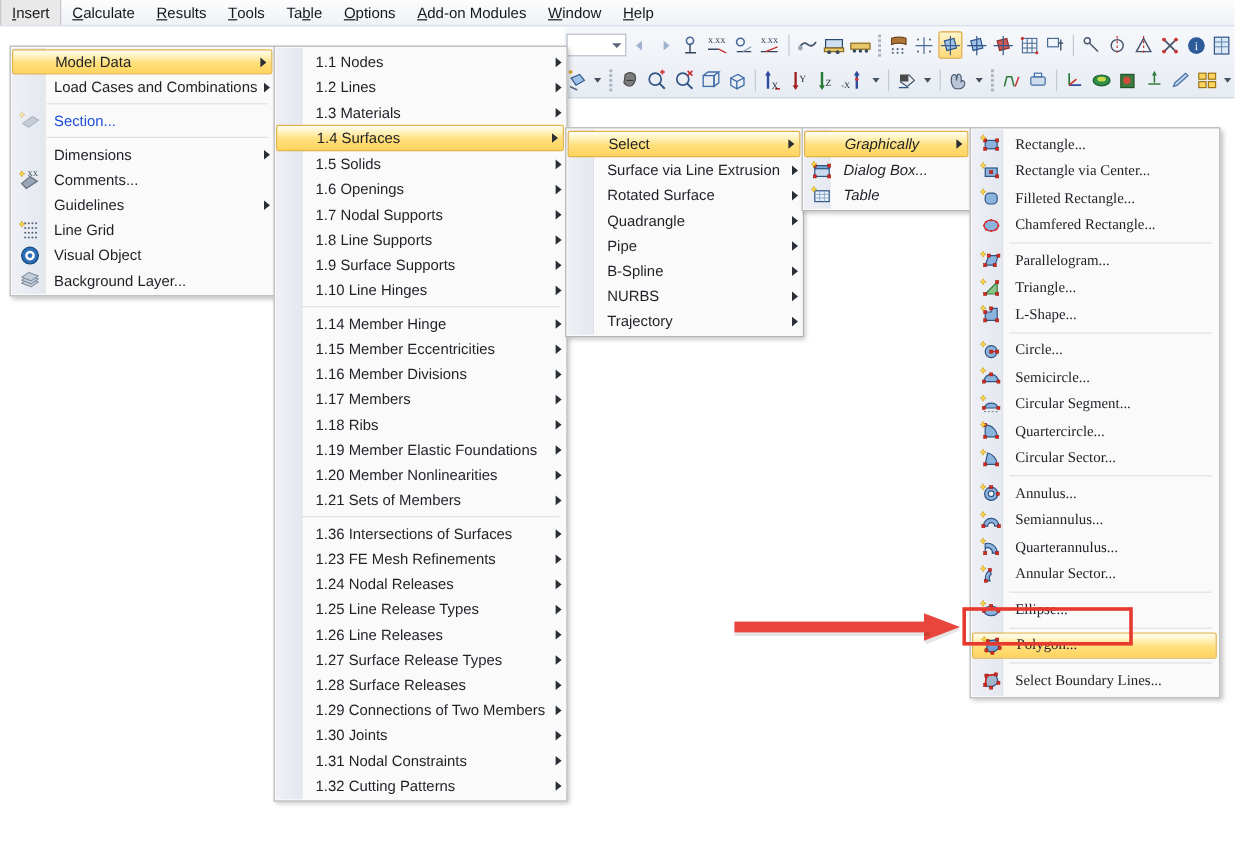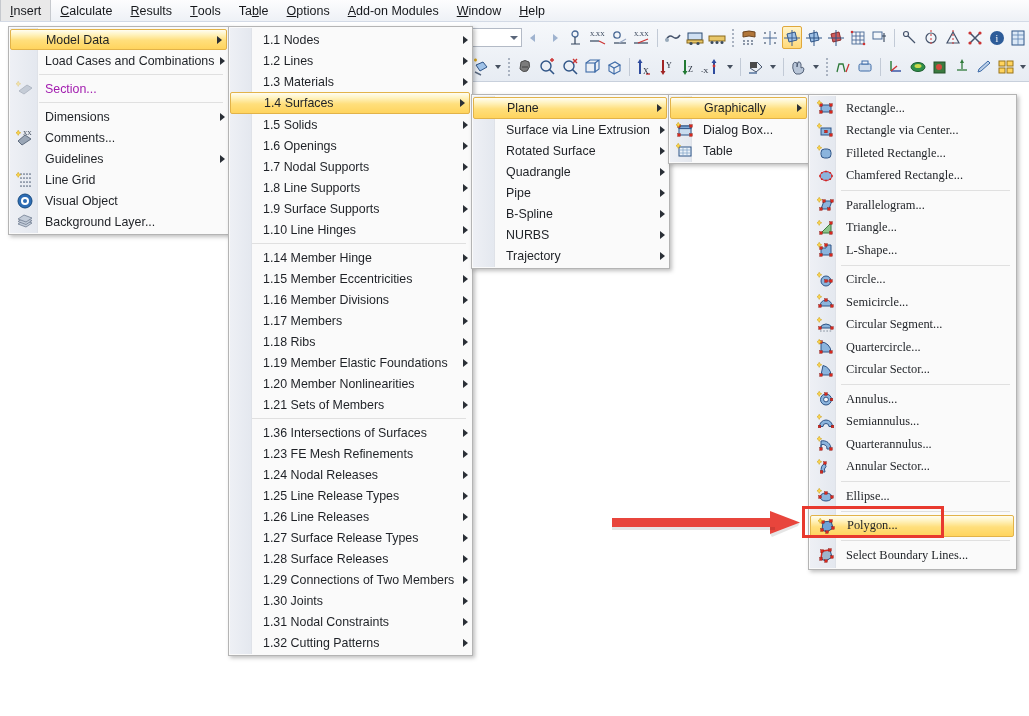--- a/index.html
+++ b/index.html
@@ -70,20 +70,21 @@
   .tb-caret { border-left: 3.5px solid transparent; border-right: 3.5px solid transparent; border-top: 4px solid #46505f; margin: 0 3px; }
 
   
   .menu {
     position: absolute;
     background: #fafafa;
     border: 1px solid #b4b4b4;
     box-shadow: 2px 2px 4px rgba(0,0,0,0.25);
     padding: 2px 0;
     z-index: 20;
+    margin-top: 12px;
   }
   .menu .gutter {
     position: absolute; left: 1px; top: 1px; bottom: 1px;
     background: linear-gradient(90deg,#eef0f5,#e4e8ef);
     border-right: 1px solid #dfe2e8;
   }
   .mi {
     position: relative;
     display: flex; align-items: center;
     height: 21px;
@@ -96,21 +97,21 @@
   .mi .ico { width: 24px; min-width: 24px; height: 20px; display: flex; align-items: center; justify-content: center; }
   .mi .lbl { flex: 1; padding-left: 4px; white-space: nowrap; }
   .mi .arrow {
     width: 14px; min-width: 14px; display: flex; align-items: center; justify-content: center;
   }
   .mi .arrow i {
     display: block; width: 0; height: 0;
     border-top: 4px solid transparent; border-bottom: 4px solid transparent;
     border-left: 5px solid #2a2f36;
   }
-  .mi.disabled .lbl { color: #a21caf; }
+  .mi.disabled .lbl { color: #1d4ed8; }
   .mi.hl {
     background: linear-gradient(#fffdf2 0%, #fff4c4 22%, #ffdf7c 55%, #ffd45e 100%);
     border: 1px solid #e2b349;
     border-radius: 2px;
     height: 22px;
     margin: 0 2px 0 1px;
     padding-left: 3px;
   }
   .msep { height: 1px; background: #e0e0e0; margin: 3px 6px 3px 30px; }
   .msep.full { margin-left: 6px; }
@@ -125,21 +126,21 @@
   #menu-modeldata { left: 228px; top: 26px; width: 245px; }
   #menu-modeldata .gutter { width: 22px; }
   #menu-modeldata .mi .lbl { padding-left: 6px; }
 
   
   #menu-surfaces { left: 471px; top: 94px; width: 199px; }
   #menu-surfaces .gutter { width: 22px; }
   #menu-surfaces .mi .lbl { padding-left: 6px; }
 
   
-  #menu-plane { left: 668px; top: 94px; width: 142px; }
+  #menu-plane { left: 668px; top: 94px; width: 142px; font-style: italic; }
   #menu-plane .gutter { width: 22px; }
   #menu-plane .mi .lbl { padding-left: 6px; }
 
   
   #menu-shapes { left: 808px; top: 94px; width: 209px; }
   #menu-shapes .gutter { width: 26px; }
   #menu-shapes .mi { height: 22.5px; font-family: Liberation Serif, serif; }
   #menu-shapes .mi .ico { width: 26px; min-width: 26px; }
   #menu-shapes .mi .lbl { padding-left: 7px; }
   #menu-shapes .msep { margin-left: 32px; }
@@ -807,21 +808,21 @@
         <span class="arrow">
           <i></i>
         </span>
       </div>
     </div>
 
   <div class="menu" id="menu-surfaces">
     <div class="gutter"></div>
   <div class="mi hl">
         <span class="ico"></span>
-        <span class="lbl">Plane</span>
+        <span class="lbl">Select</span>
         <span class="arrow">
           <i></i>
         </span>
       </div>
       <div class="mi">
         <span class="ico"></span>
         <span class="lbl">Surface via Line Extrusion</span>
         <span class="arrow">
           <i></i>
         </span>

